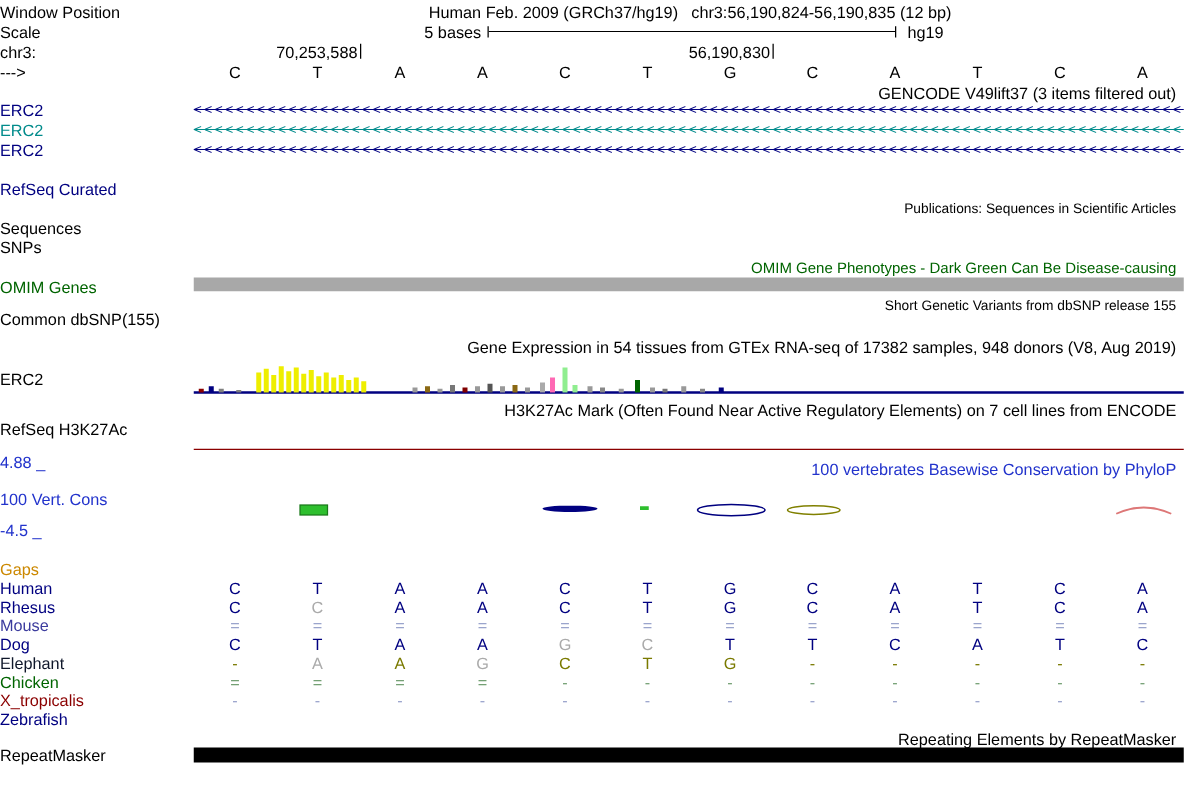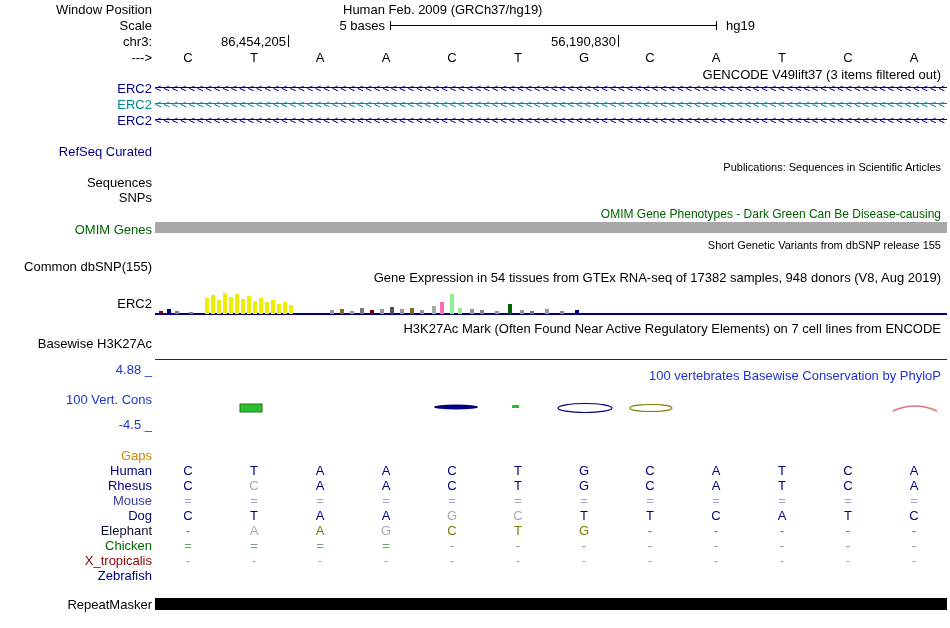--- a/index.html
+++ b/index.html
@@ -1,82 +1,84 @@
 <!DOCTYPE html>
 <html><head>
 <meta charset="utf-8">
 <style>
   *{margin:0;padding:0;box-sizing:border-box}
   html,body{background:#fff}
   .page{position:relative;width:950px;height:628px;background:#fff;overflow:hidden;
         font-family:"Liberation Sans",sans-serif;font-size:13px;color:#000;}
   .abs{position:absolute;white-space:nowrap}
-  .lbl{position:absolute;left:0;width:152px;text-align:right;white-space:nowrap}
+  .lbl{position:absolute;left:0;width:152px;white-space:nowrap}
   .title{position:absolute;left:149px;width:792px;text-align:right;white-space:nowrap}
   .small{font-size:11px}
   .gridline{position:absolute;top:32px;height:596px;width:1px;background:#ccd3ef;z-index:-1}
   .tick{position:absolute;width:1px;height:12px;background:#000}
   .scalebar{position:absolute;height:9px;border-left:1px solid #000;border-right:1px solid #000;
             background:linear-gradient(to bottom,transparent 4px,#000 4px,#000 5px,transparent 5px)}
   .geneline{position:absolute;height:14px;line-height:14px;font-size:11px;letter-spacing:2px;
             overflow:hidden;white-space:nowrap;
             background:linear-gradient(to bottom,transparent 6px,currentColor 6px,currentColor 7px,transparent 7px)}
   .seqbase{position:absolute;text-align:center}
   .cell{position:absolute;text-align:center}
 </style>
 </head>
 <body>
 
 <div id="page" class="page">
 
   <div class="lbl" style="top:2px">Window Position</div>
   <div class="abs" style="top:2px;left:343px">Human Feb. 2009 (GRCh37/hg19)</div>
+  <div class="abs" style="top:2px;left:553px">chr3:56,190,824-56,190,835 (12 bp)</div>
 
   <div class="lbl" style="top:18px">Scale</div>
   <div class="abs" style="top:18px;left:300px;width:85px;text-align:right">5 bases</div>
   <div class="scalebar" style="top:21px;left:390px;width:327px"></div>
   <div class="abs" style="top:18px;left:726px">hg19</div>
 
   <div class="lbl" style="top:34px">chr3:</div>
-  <div class="abs" style="top:34px;left:180px;width:106px;text-align:right">86,454,205</div>
+  <div class="abs" style="top:34px;left:180px;width:106px;text-align:right">70,253,588</div>
   <div class="tick" style="top:35px;left:288px"></div>
   <div class="abs" style="top:34px;left:510px;width:106px;text-align:right">56,190,830</div>
   <div class="tick" style="top:35px;left:618px"></div>
 
   <div class="lbl" style="top:50px">---&gt;</div>
 
   <div class="title" style="top:67px">GENCODE V49lift37 (3 items filtered out)</div>
 
   <div class="lbl" style="top:144px;color:#000080">RefSeq Curated</div>
 
   <div class="title small" style="top:161px">Publications: Sequences in Scientific Articles</div>
   <div class="lbl" style="top:175px">Sequences</div>
   <div class="lbl" style="top:190px">SNPs</div>
 
   <div class="title" style="top:207px;color:#006400;font-size:12px">OMIM Gene Phenotypes - Dark Green Can Be Disease-causing</div>
   <div class="lbl" style="top:222px;color:#006400">OMIM Genes</div>
   <div class="abs" style="top:222px;left:155px;width:792px;height:11px;background:#a8a8a8"></div>
 
   <div class="title small" style="top:239px">Short Genetic Variants from dbSNP release 155</div>
-  <div class="lbl" style="top:259px">Common dbSNP(155)</div>
+  <div class="lbl" style="top:248px">Common dbSNP(155)</div>
 
   <div class="title" style="top:270px">Gene Expression in 54 tissues from GTEx RNA-seq of 17382 samples, 948 donors (V8, Aug 2019)</div>
   <div class="lbl" style="top:296px">ERC2</div>
   <div class="abs" style="top:313px;left:155px;width:792px;height:2px;background:#000080"></div>
 
   <div class="title" style="top:321px">H3K27Ac Mark (Often Found Near Active Regulatory Elements) on 7 cell lines from ENCODE</div>
-  <div class="lbl" style="top:336px">Basewise H3K27Ac</div>
+  <div class="lbl" style="top:336px">RefSeq H3K27Ac</div>
   <div class="abs" style="top:359px;left:155px;width:792px;height:1px;background:#8b0000"></div>
 
   <div class="lbl" style="top:362px;color:#2233cc">4.88 _</div>
   <div class="title" style="top:368px;color:#2233cc">100 vertebrates Basewise Conservation by PhyloP</div>
   <div class="lbl" style="top:392px;color:#2233cc">100 Vert. Cons</div>
   <div class="lbl" style="top:417px;color:#2233cc">-4.5 _</div>
 
 
+  <div class="title" style="top:584px">Repeating Elements by RepeatMasker</div>
   <div class="lbl" style="top:597px">RepeatMasker</div>
   <div class="abs" style="top:598px;left:155px;width:792px;height:12px;background:#000"></div>
 
 <div class="gridline" style="left: 155px; background: rgb(204, 211, 239);"></div>
     <div class="gridline" style="left: 221px; background: rgb(204, 211, 239);"></div>
     <div class="gridline" style="left: 287px; background: rgb(204, 211, 239);"></div>
     <div class="gridline" style="left: 353px; background: rgb(204, 211, 239);"></div>
     <div class="gridline" style="left: 419px; background: rgb(204, 211, 239);"></div>
     <div class="gridline" style="left: 485px; background: rgb(204, 211, 239);"></div>
     <div class="gridline" style="left: 551px; background: rgb(204, 211, 239);"></div>

